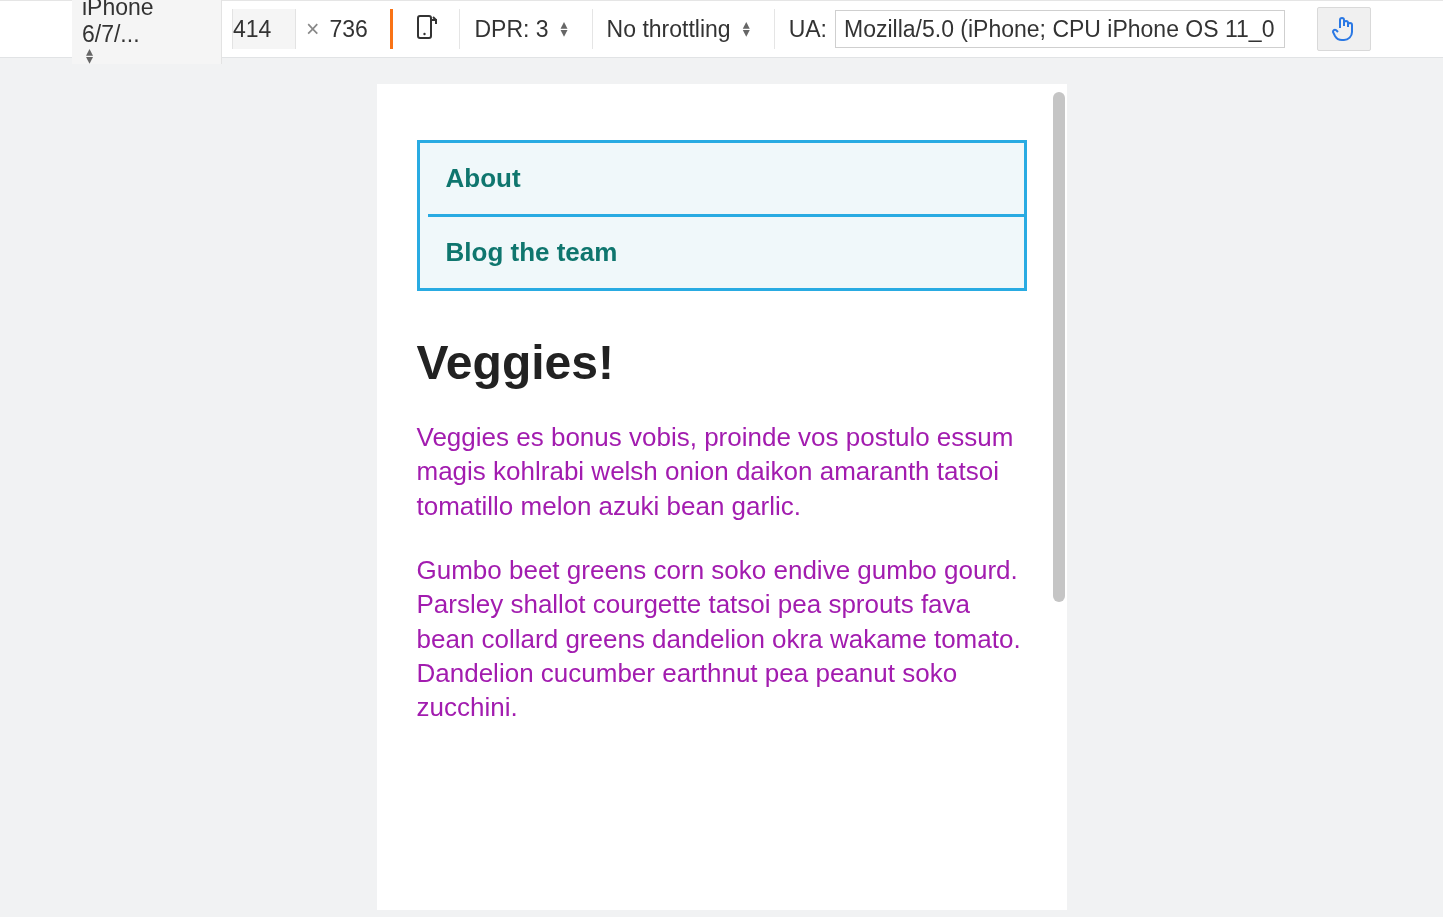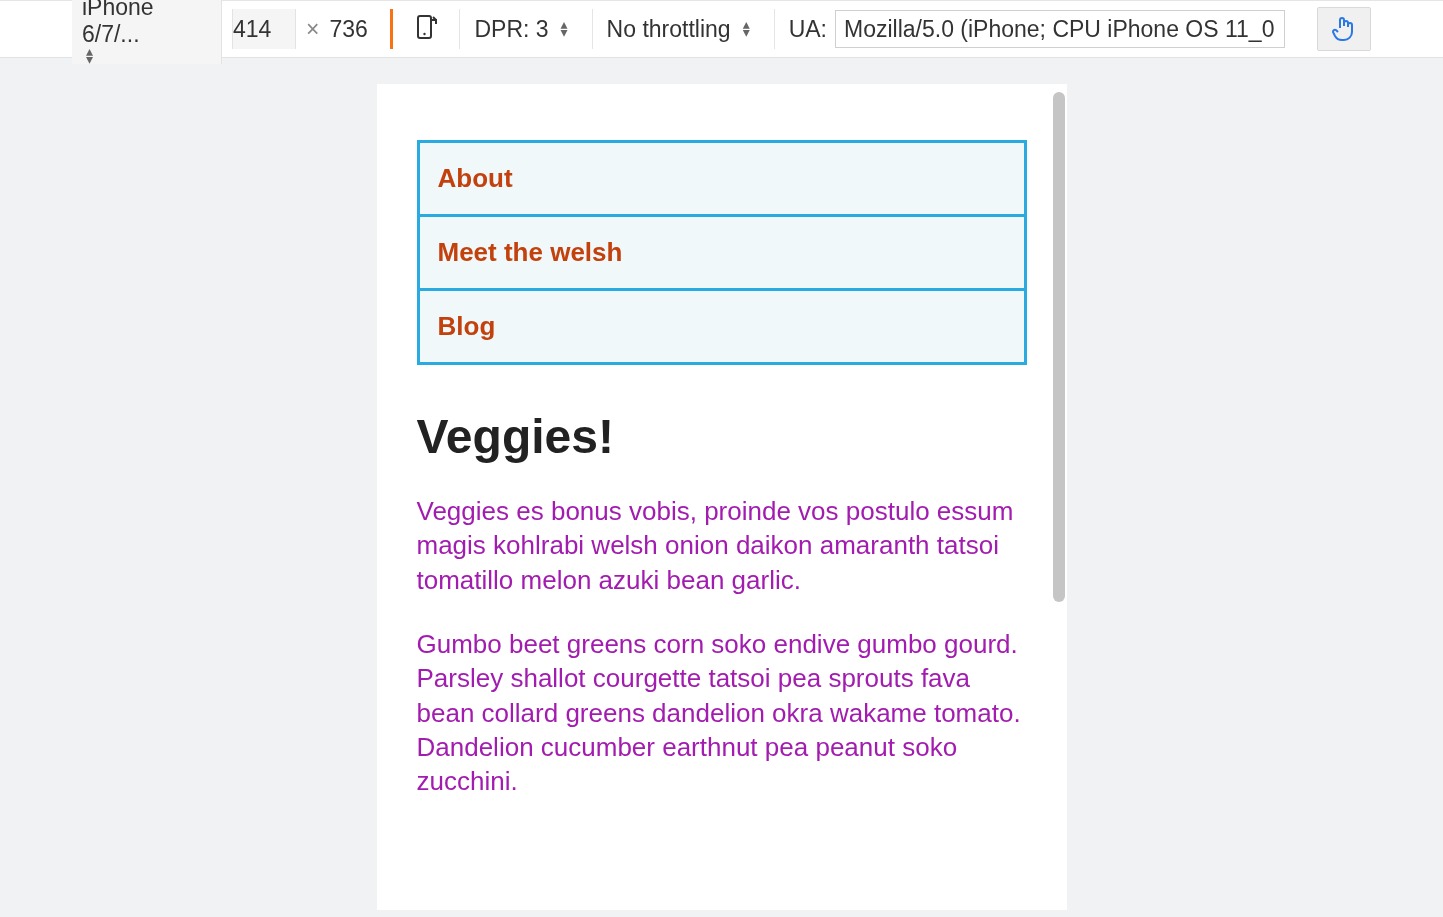--- a/index.html
+++ b/index.html
@@ -111,22 +111,23 @@
     }
     .nav {
       border: 3px solid #29abe2;
       background: #f0f8fa;
     }
     .nav-item {
       border-top: 3px solid #29abe2;
       padding: 20px 18px;
       font-size: 26px;
       font-weight: 700;
-      color: #c2410c;
+      color: #0f766e;
       cursor: pointer;
+      margin-left: 8px;
     }
     .nav-item:first-child { border-top: none; }
     .article-title {
       font-size: 48px;
       font-weight: 800;
       margin-top: 44px;
       color: #222;
     }
     .article p {
       font-size: 26px;
@@ -189,24 +190,21 @@
   <div class="device-frame">
     <div class="device-scroll"></div>
 
     <div class="page-content">
 
       <nav class="nav">
         <div class="nav-item">
           <span>About</span>
         </div>
         <div class="nav-item">
-          <span>Meet the welsh</span>
-        </div>
-        <div class="nav-item">
-          <span>Blog</span>
+          <span>Blog the team</span>
         </div>
       </nav>
 
       <article class="article">
         <h1 class="article-title">Veggies!</h1>
         <p>Veggies es bonus vobis, proinde vos postulo essum magis kohlrabi welsh onion daikon amaranth tatsoi tomatillo melon azuki bean garlic.</p>
         <p>Gumbo beet greens corn soko endive gumbo gourd. Parsley shallot courgette tatsoi pea sprouts fava bean collard greens dandelion okra wakame tomato. Dandelion cucumber earthnut pea peanut soko zucchini.</p>
       </article>
 
     </div>

